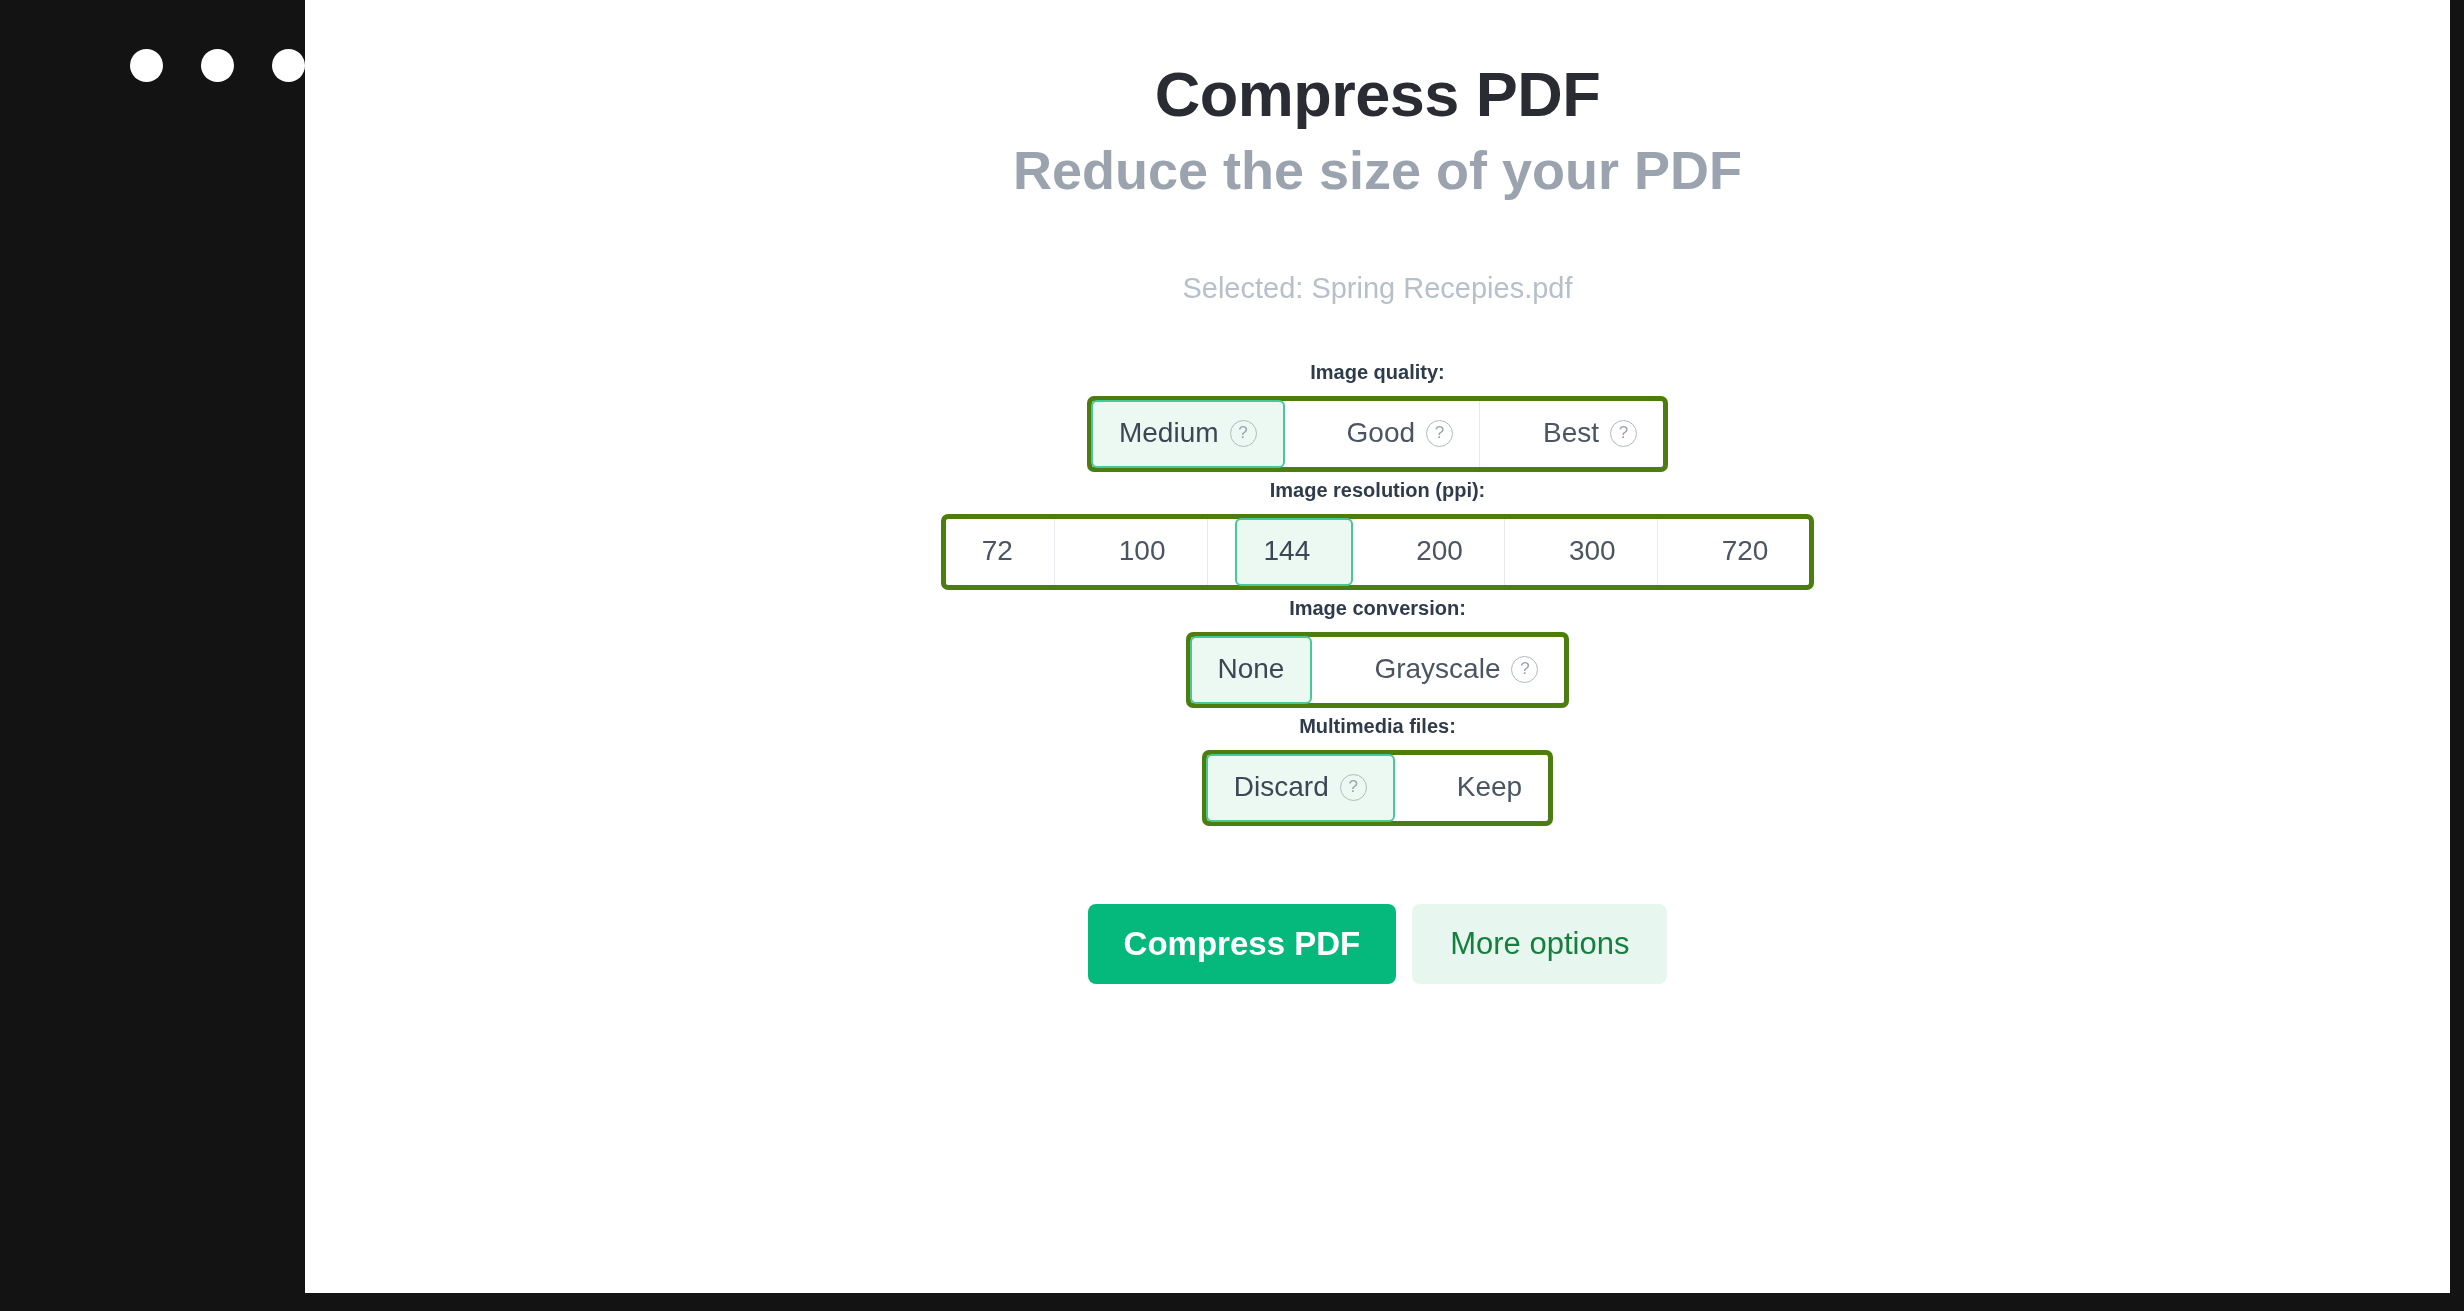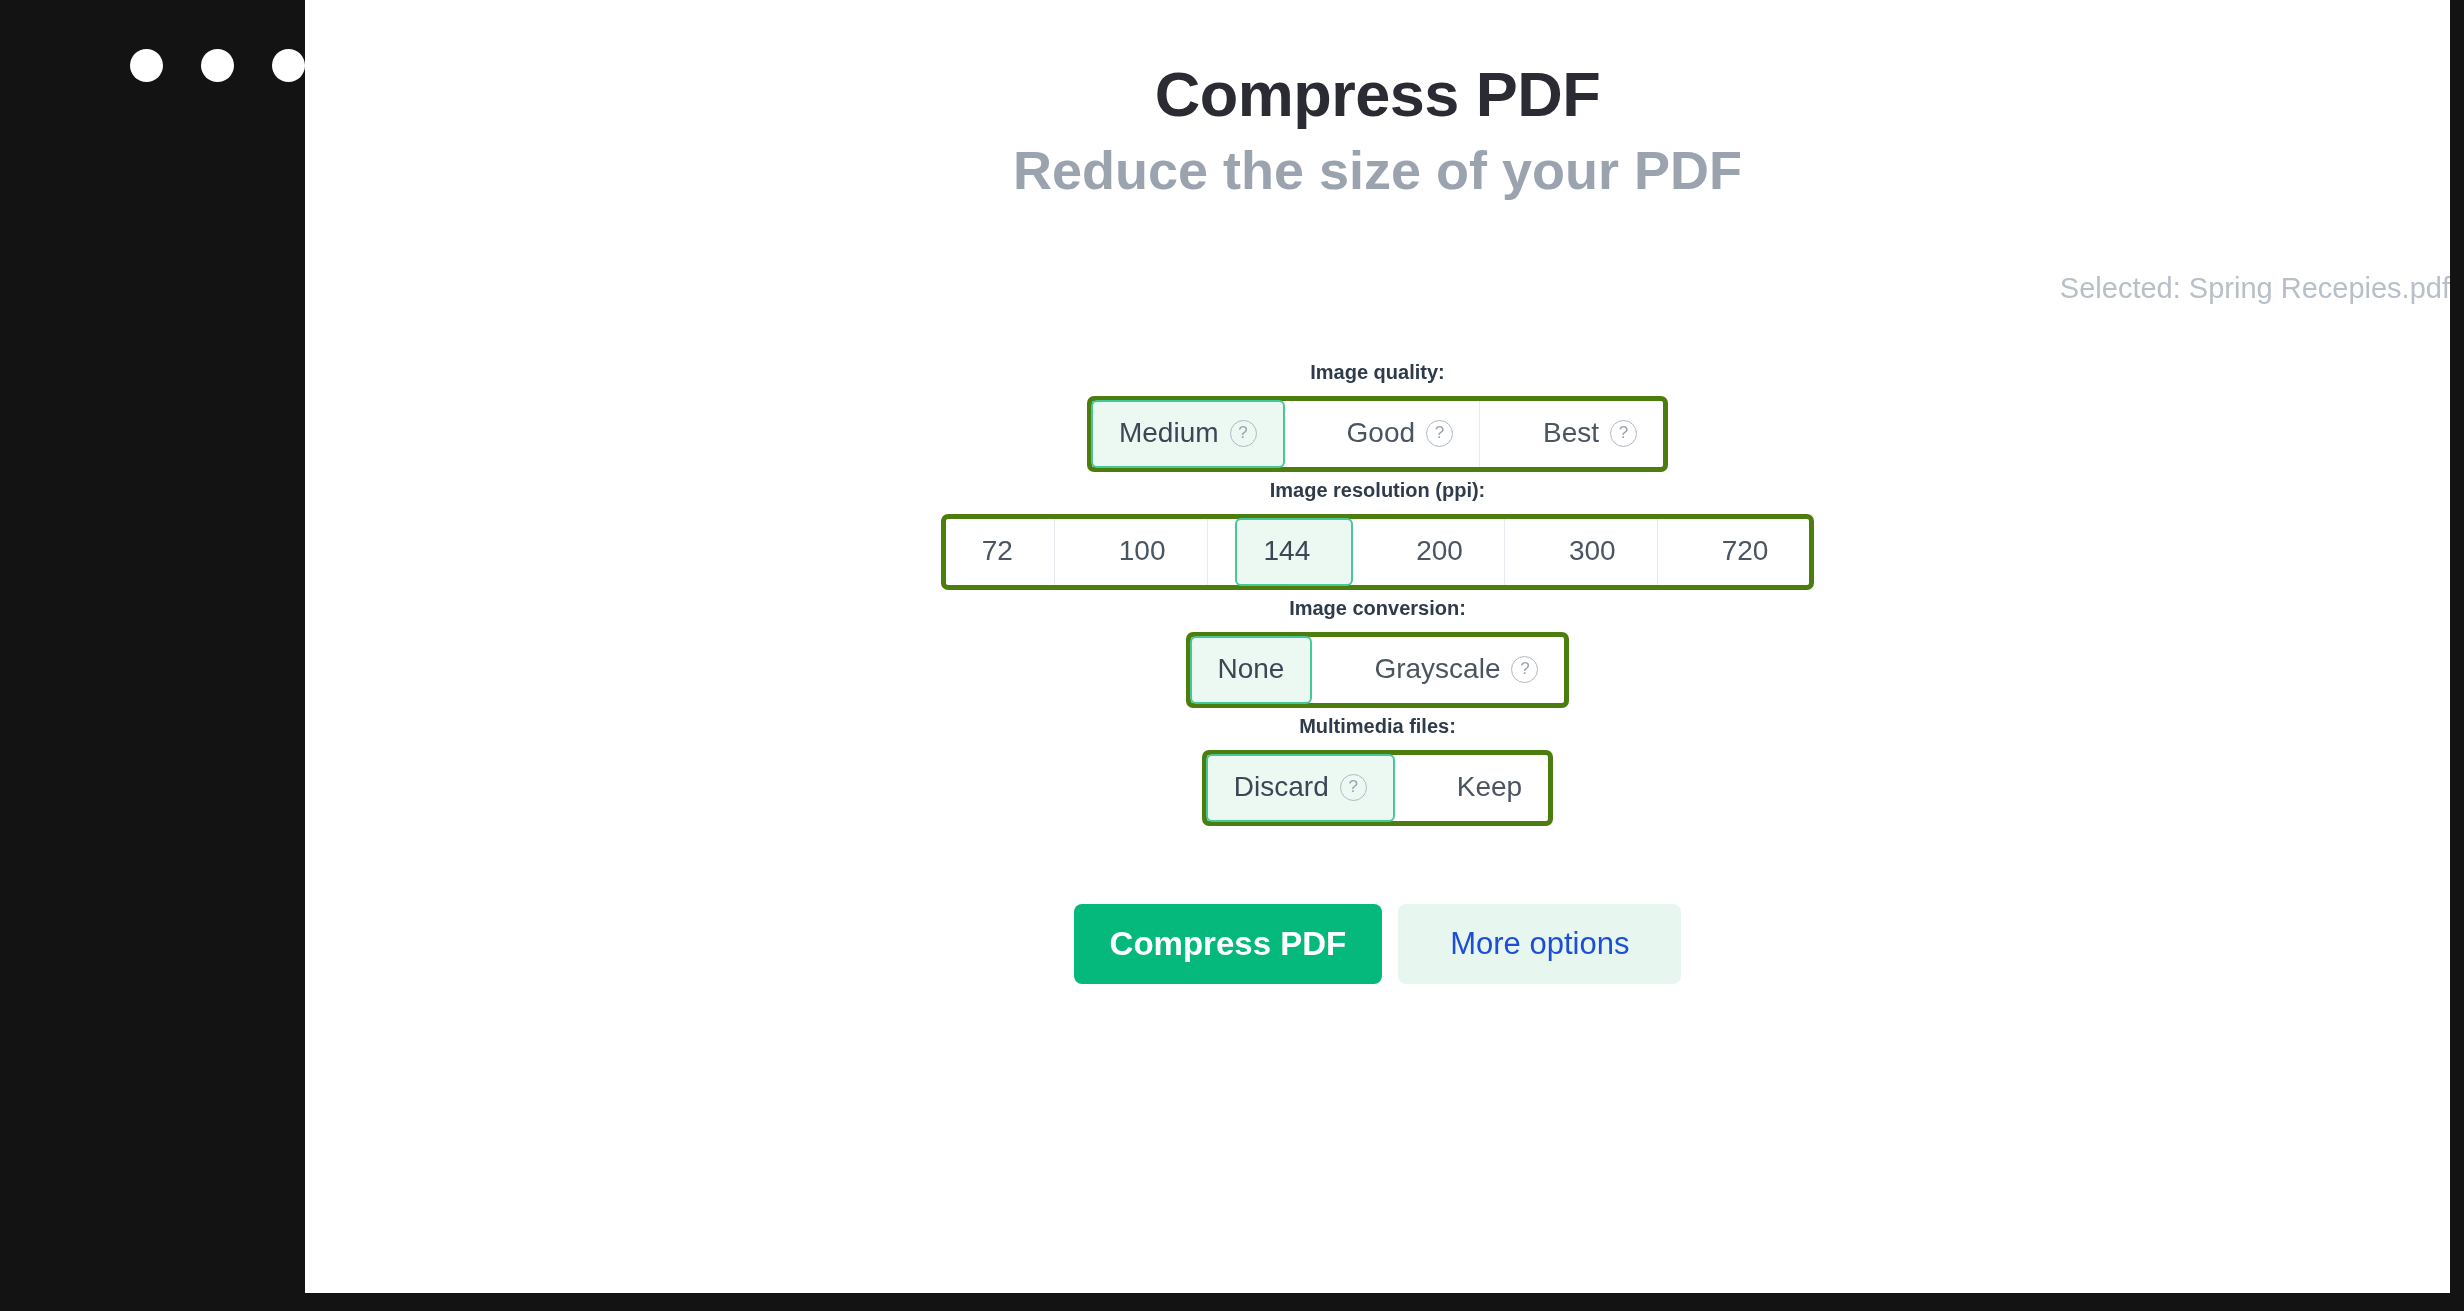--- a/index.html
+++ b/index.html
@@ -81,21 +81,20 @@
     color: #9aa3ae;
     margin: 8px 0 0 0;
     font-weight: bold;
     line-height: 1.2;
   }
   .selected-file {
     margin-top: 68px;
     font-size: 29px;
     color: #b7bfc8;
     line-height: 1.2;
-    text-align: right;
   }
 
   
   .options {
     margin-top: 54px;
   }
   .option-block {
     margin-bottom: 6px;
   }
   .option-label {
@@ -173,25 +172,25 @@
     font-size: 33px;
     border: none;
     border-radius: 8px;
     padding: 22px 36px;
     cursor: pointer;
     font-family: "Liberation Sans", sans-serif;
     line-height: 1.1;
   }
   .btn-ghost {
     background: #e7f7f0;
-    color: #1d4ed8;
+    color: #15803d;
     font-size: 31px;
     border: none;
     border-radius: 8px;
-    padding: 23px 52px;
+    padding: 23px 38px;
     cursor: pointer;
     font-family: "Liberation Sans", sans-serif;
     line-height: 1.1;
   }
 </style>
 </head>
 <body>
 
 <div class="window">
 

